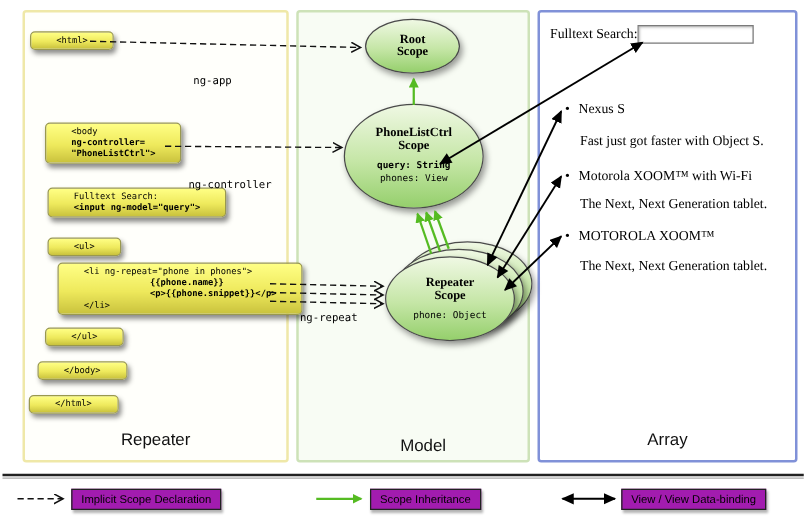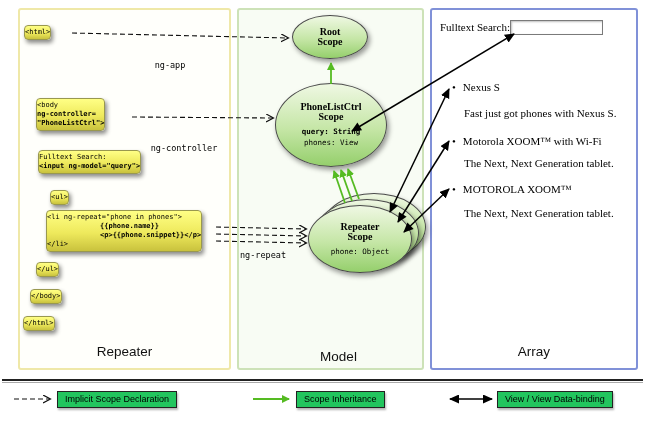--- a/index.html
+++ b/index.html
@@ -12,21 +12,21 @@
   .col-template { left:18px;  width:213px; border:2px solid #efe8a8; background:#fffffb; }
   .col-model    { left:237px; width:187px; border:2px solid #cde2b8; background:#f8fcf4; }
   .col-view     { left:430px; width:208px; border:2px solid #8091d8; background:#ffffff; }
   .col-label { position:absolute; text-align:center; font-size:13.5px; color:#111; z-index:6; }
 
   
   .code { position:absolute; z-index:5;
     background:linear-gradient(180deg,#ffff85 0%,#eee95c 55%,#c9c23d 100%);
     border:1px solid #99984f; border-radius:4px;
     box-shadow:2px 3px 4px rgba(0,0,0,.45);
-    padding:2px 0; font-family:"DejaVu Sans Mono", monospace;
+    padding:2px 20px; font-family:"DejaVu Sans Mono", monospace;
     font-size:7px; line-height:9px; color:#000; }
   .cl { white-space:nowrap; }
   .ind { padding-left:6px;margin-left:47px; }
   .b { font-weight:bold; }
 
   
   .ellipse { position:absolute; z-index:5; border:1px solid #4a4a4a; border-radius:50%;
     background:linear-gradient(180deg,#eff8e3 0%,#c5e6a6 55%,#95cf6c 100%);
     box-shadow:2px 3px 5px rgba(0,0,0,.4);
     display:flex; flex-direction:column; align-items:center; justify-content:center; text-align:center; }
@@ -49,21 +49,21 @@
   
   .overlay { position:absolute; left:0; top:0; z-index:20; pointer-events:none; }
   .dash  { stroke:#111; stroke-width:1.1; stroke-dasharray:5 3; fill:none; }
   .green { stroke:#55bb22; stroke-width:1.8; fill:none; }
   .bind  { stroke:#000; stroke-width:1.5; fill:none; }
 
   
   .divider { position:absolute; left:2px; top:379px; width:641px; height:4px;
     border-top:2px solid #222; border-bottom:1px solid #aaa; }
   .lgbox { position:absolute; top:391px; height:17px; line-height:15px; padding:0 7px;
-    border:1px solid #222; background:#22c55e; box-shadow:1px 2px 2px rgba(0,0,0,.3);
+    border:1px solid #222; background:#a21caf; box-shadow:1px 2px 2px rgba(0,0,0,.3);
     font-size:9px; color:#000; z-index:6; }
 </style>
 </head>
 <body>
 
 <div class="canvas">
 
   <div class="col col-template"></div>
   <div class="col col-model"></div>
   <div class="col col-view"></div>
@@ -80,21 +80,21 @@
     <div class="cl">&lt;body</div>
     <div class="cl b">ng-controller=</div>
     <div class="cl b">"PhoneListCtrl"&gt;</div>
   </div>
 
   <div class="code" style="left:38px;top:150px">
     <div class="cl">Fulltext Search:</div>
     <div class="cl b">&lt;input ng-model="query"&gt;</div>
   </div>
 
-  <div class="code" style="left:50px;top:190px">
+  <div class="code" style="left:38px;top:190px">
     <div class="cl">&lt;ul&gt;</div>
   </div>
 
   <div class="code" style="left:46px;top:210px">
     <div class="cl">&lt;li ng-repeat="phone in phones"&gt;</div>
     <div class="cl ind b">{{phone.name}}</div>
     <div class="cl ind b">&lt;p&gt;{{phone.snippet}}&lt;/p&gt;</div>
     <div class="cl">&lt;/li&gt;</div>
   </div>
 
@@ -130,21 +130,21 @@
   </div>
 
   <div class="alabel" style="left:138px;top:20px;width:64px">ng-app</div>
   <div class="alabel" style="left:146px;top:103px;width:76px">ng-controller</div>
   <div class="alabel" style="left:232px;top:210px;width:62px">ng-repeat</div>
 
   <div class="view-search-label" style="left:440px;top:21px">Fulltext Search:</div>
   <input class="view-input" style="left: 510px; top: 20px;" value="">
 
   <div class="vitem" style="left:452px;top:81px"><span>Nexus S</span></div>
-  <div class="vsnippet" style="left:464px;top:107px">Fast just got phones with Nexus S.</div>
+  <div class="vsnippet" style="left:464px;top:107px">Fast just got faster with Object S.</div>
 
   <div class="vitem" style="left:452px;top:135px"><span>Motorola XOOM™ with Wi-Fi</span></div>
   <div class="vsnippet" style="left:464px;top:157px">The Next, Next Generation tablet.</div>
 
   <div class="vitem" style="left:452px;top:183px"><span>MOTOROLA XOOM™</span></div>
   <div class="vsnippet" style="left:464px;top:207px">The Next, Next Generation tablet.</div>
 
   <div class="divider"></div>
   <div class="lgbox" style="left:57px">Implicit Scope Declaration</div>
   <div class="lgbox" style="left:296px">Scope Inheritance</div>

